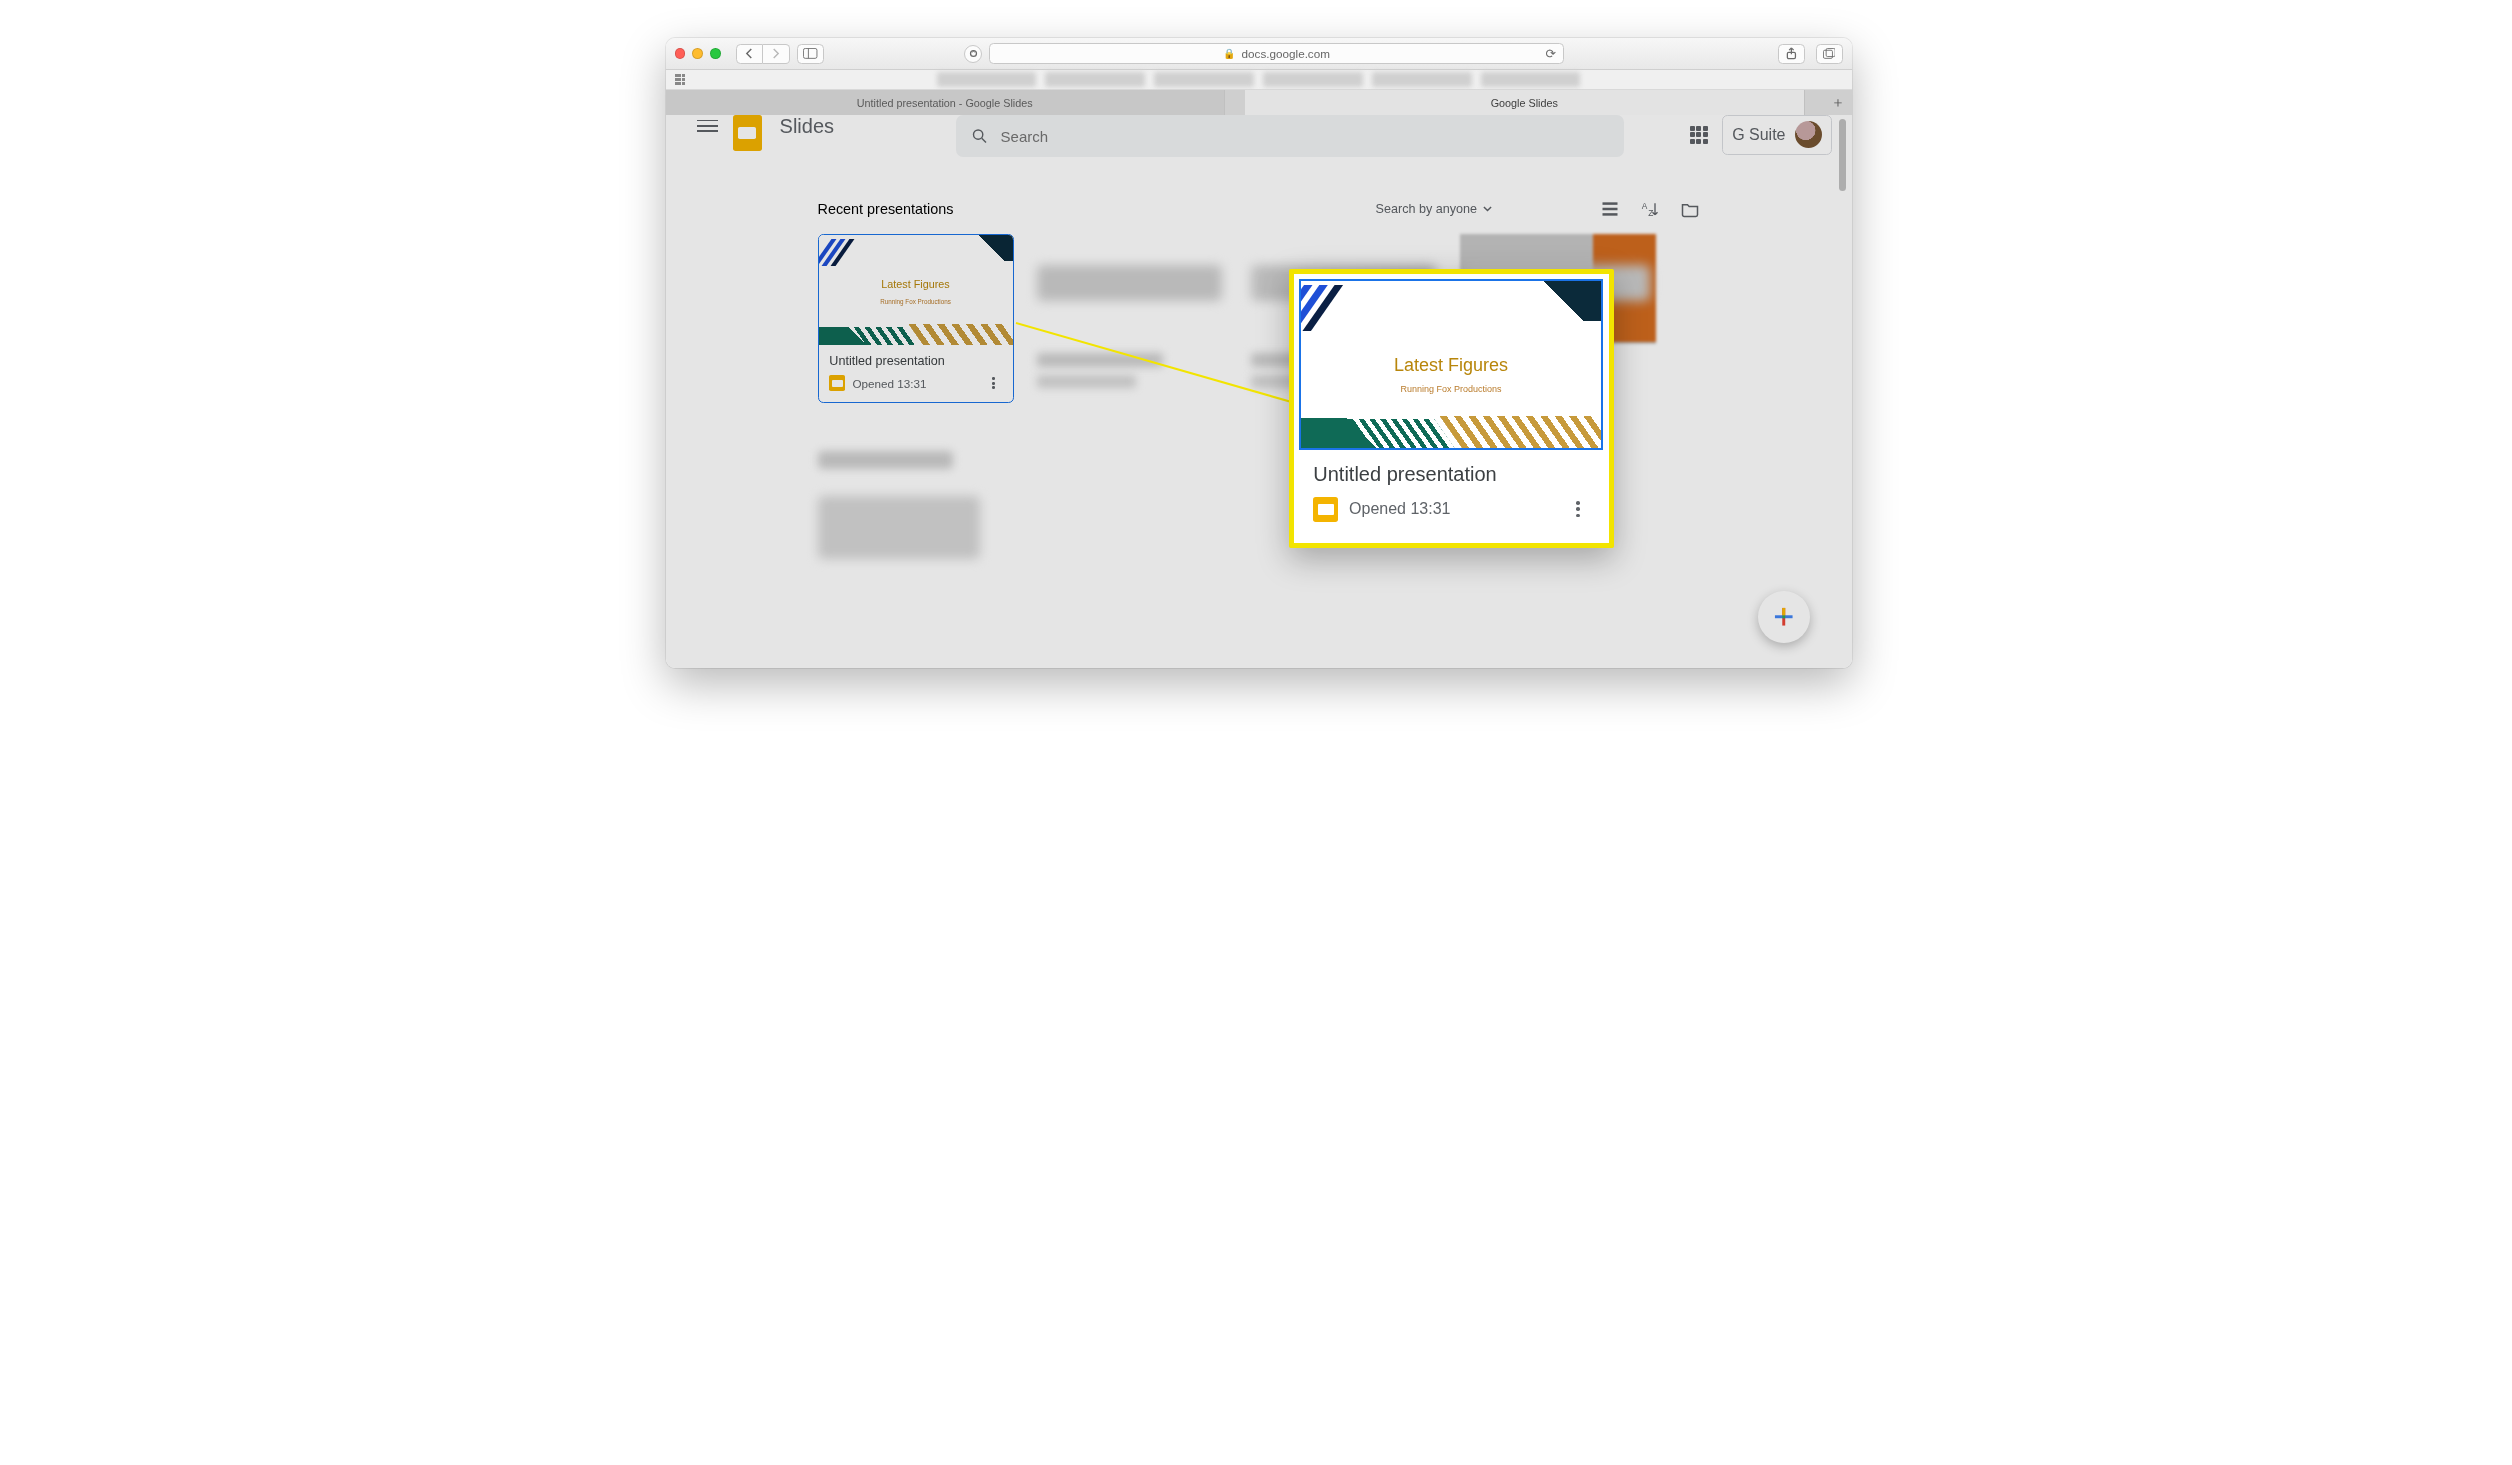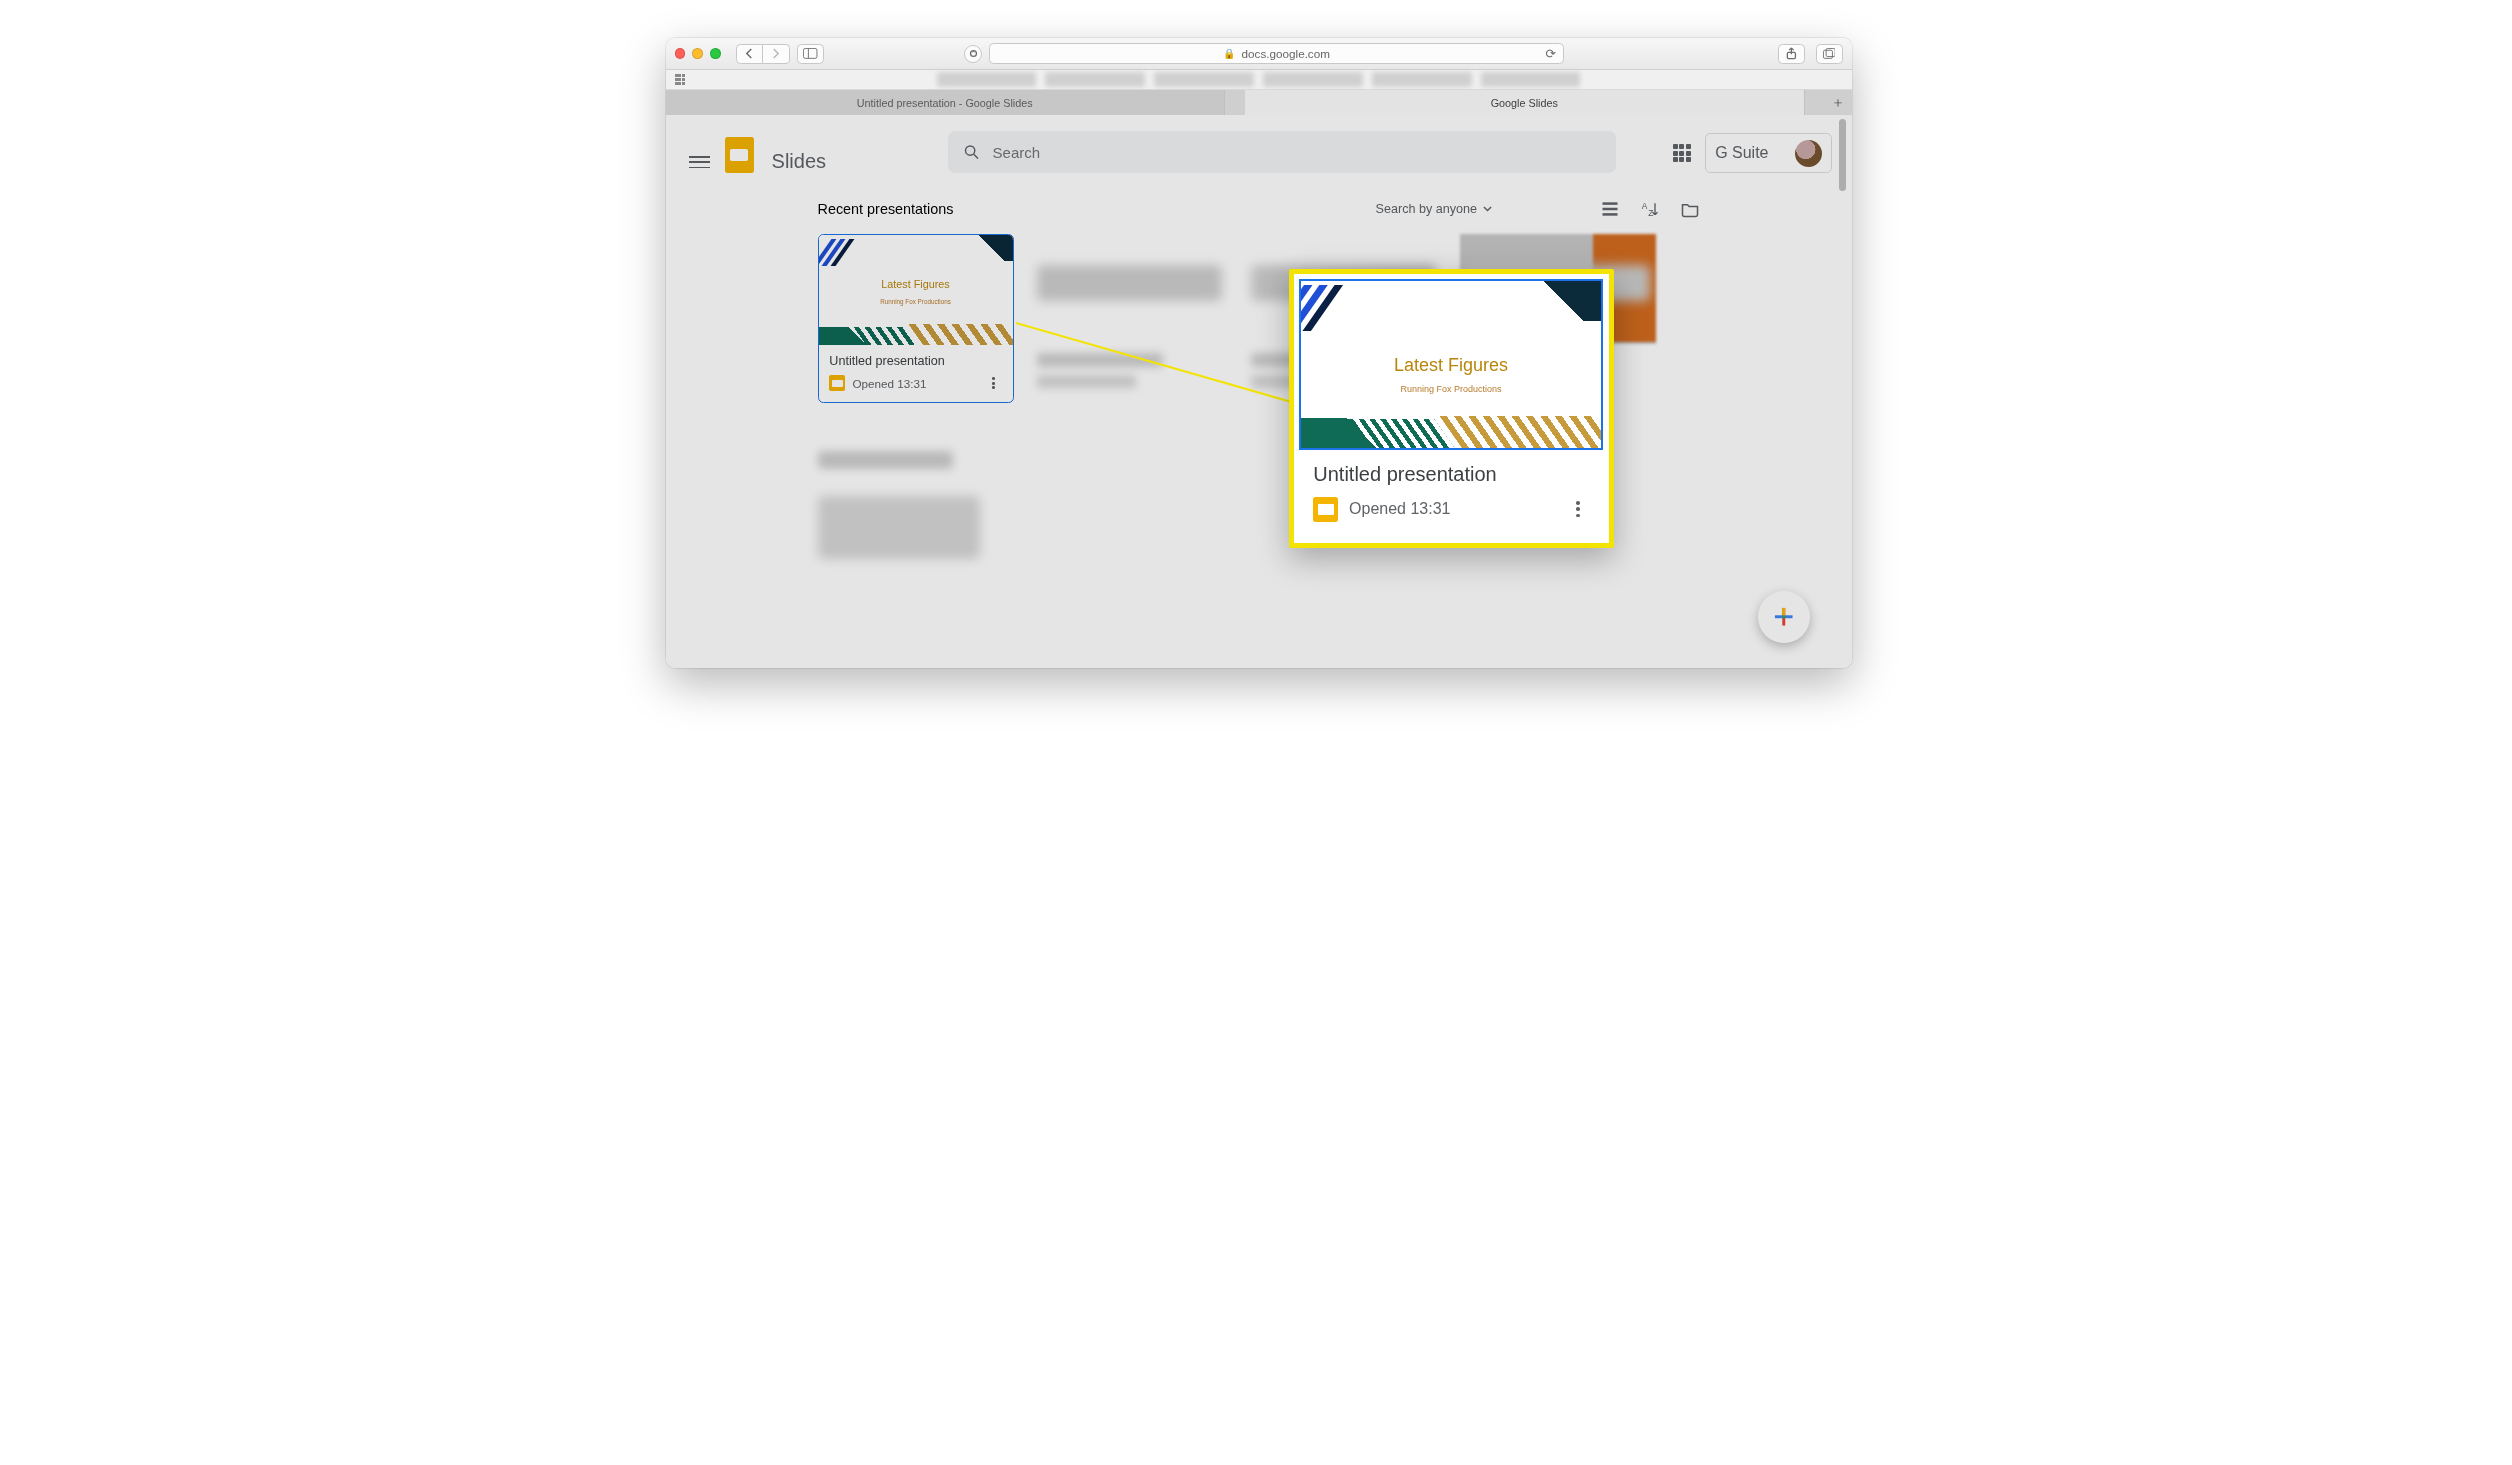--- a/index.html
+++ b/index.html
@@ -51,33 +51,33 @@
          border-right: 0.9px solid #c0c0c0; position: relative; }
   .tab.inactive { background: #c7c7c7; }
   .tab.active   { background: #e3e3e3; color: #404040; }
   .newtab { width: 27px; display:flex; align-items:center; justify-content:center; color:#5a5a5a; }
 
   
   .viewport { position: relative; height: calc(100% - 32px - 20px - 25px); background: #fff; }
   .dim-overlay { position: absolute; inset: 0; background: rgba(0,0,0,0.10); pointer-events: none; z-index: 5; }
 
   
-  .gs-header { position: absolute; left:3px; right:0; top:0; height: 58px; display:flex; align-items:flex-end; padding: 0 20px; gap: 14.4px; }
+  .gs-header { position: absolute; left:11px; right:0; top:0; height: 58px; display:flex; align-items:flex-start; padding: 0 20px; gap: 14.4px; }
   .menu-icon { width:21.7px; height:21.7px; display:flex; flex-direction:column; justify-content:center; gap:3.6px; }
   .menu-icon span { height:1.8px; background:#5f6368; }
   .slides-logo { width: 29px; height: 36px; background:#f4b400; border-radius:2.7px; position:relative; margin-right:3.6px; }
   .slides-logo::after { content:""; position:absolute; left:5.4px; right:5.4px; top:11.7px; bottom:11.7px; background:#fff; border-radius:1.8px; }
   .slides-title { font-size: 20px; color:#5f6368; }
   .search-wrap { margin-left: 108px; flex: 0 0 668px; height: 42px; background:#f1f3f4; border-radius: 7.2px; display:flex; align-items:center; padding: 0 14.4px; gap: 12.6px; }
   .search-wrap svg { color:#5f6368; }
   .search-wrap input { border:none; outline:none; background:transparent; font-size:15px; color:#5f6368; width:100%; }
   .hdr-right { margin-left:auto; display:flex; align-items:center; gap: 14.4px; }
   .apps-icon { width: 18px; height:18px; display:grid; grid-template-columns:repeat(3,1fr); grid-template-rows:repeat(3,1fr); gap:1.8px; }
   .apps-icon span{ background:#5f6368; width:100%; height:100%; border-radius:0.9px; }
-  .gsuite-chip { display:flex; align-items:center; gap:26px; border:0.9px solid #dadce0; border-radius:5.4px; padding:5.4px 9px; }
+  .gsuite-chip { display:flex; align-items:center; gap:9px; border:0.9px solid #dadce0; border-radius:5.4px; padding:5.4px 9px; }
   .gsuite-chip .txt { font-size:16px; color:#5f6368; }
   .avatar { width:27px; height:27px; border-radius:50%; background: radial-gradient(circle at 40% 35%, #caa 0 40%, #753 41% 100%); }
 
   
   .section-row { position:absolute; left: 152px; right: 152px; top: 78px; height: 32px; display:flex; align-items:center; }
   .section-title { font-size:14.4px; color:#000000; }
   .owned-by { margin-left:auto; display:flex; align-items:center; gap:5.4px; color:#5f6368; font-size:12.6px; cursor:pointer; margin-right: 108px; }
   .toolbar-icons { display:flex; align-items:center; gap:20px; color:#5f6368; }
   .ti { width:20px; height:20px; }
 

